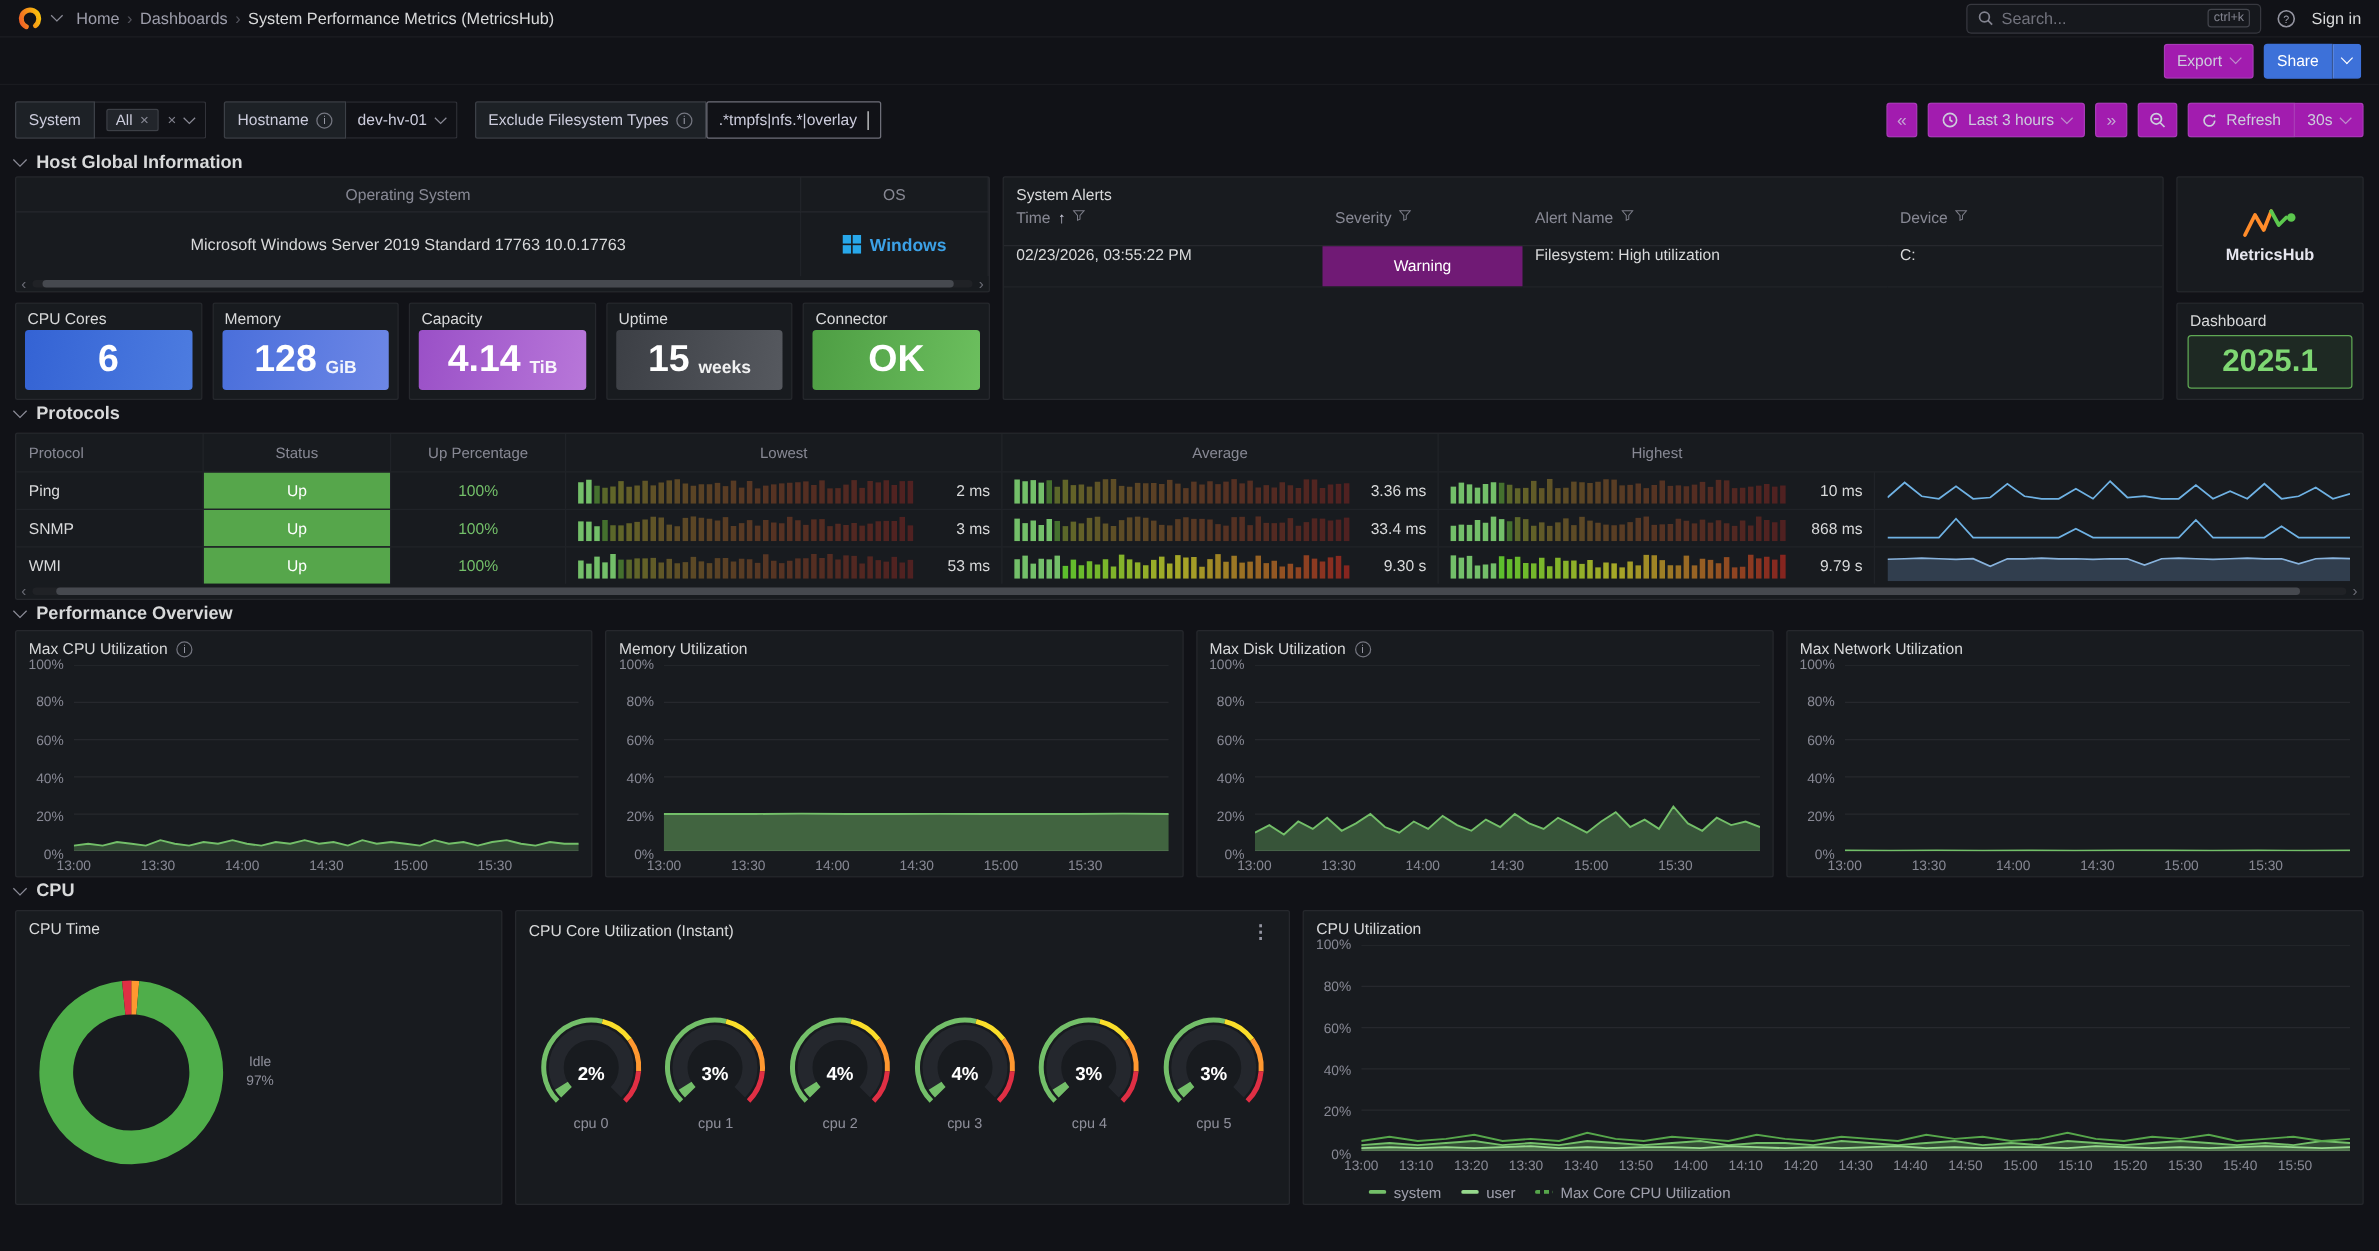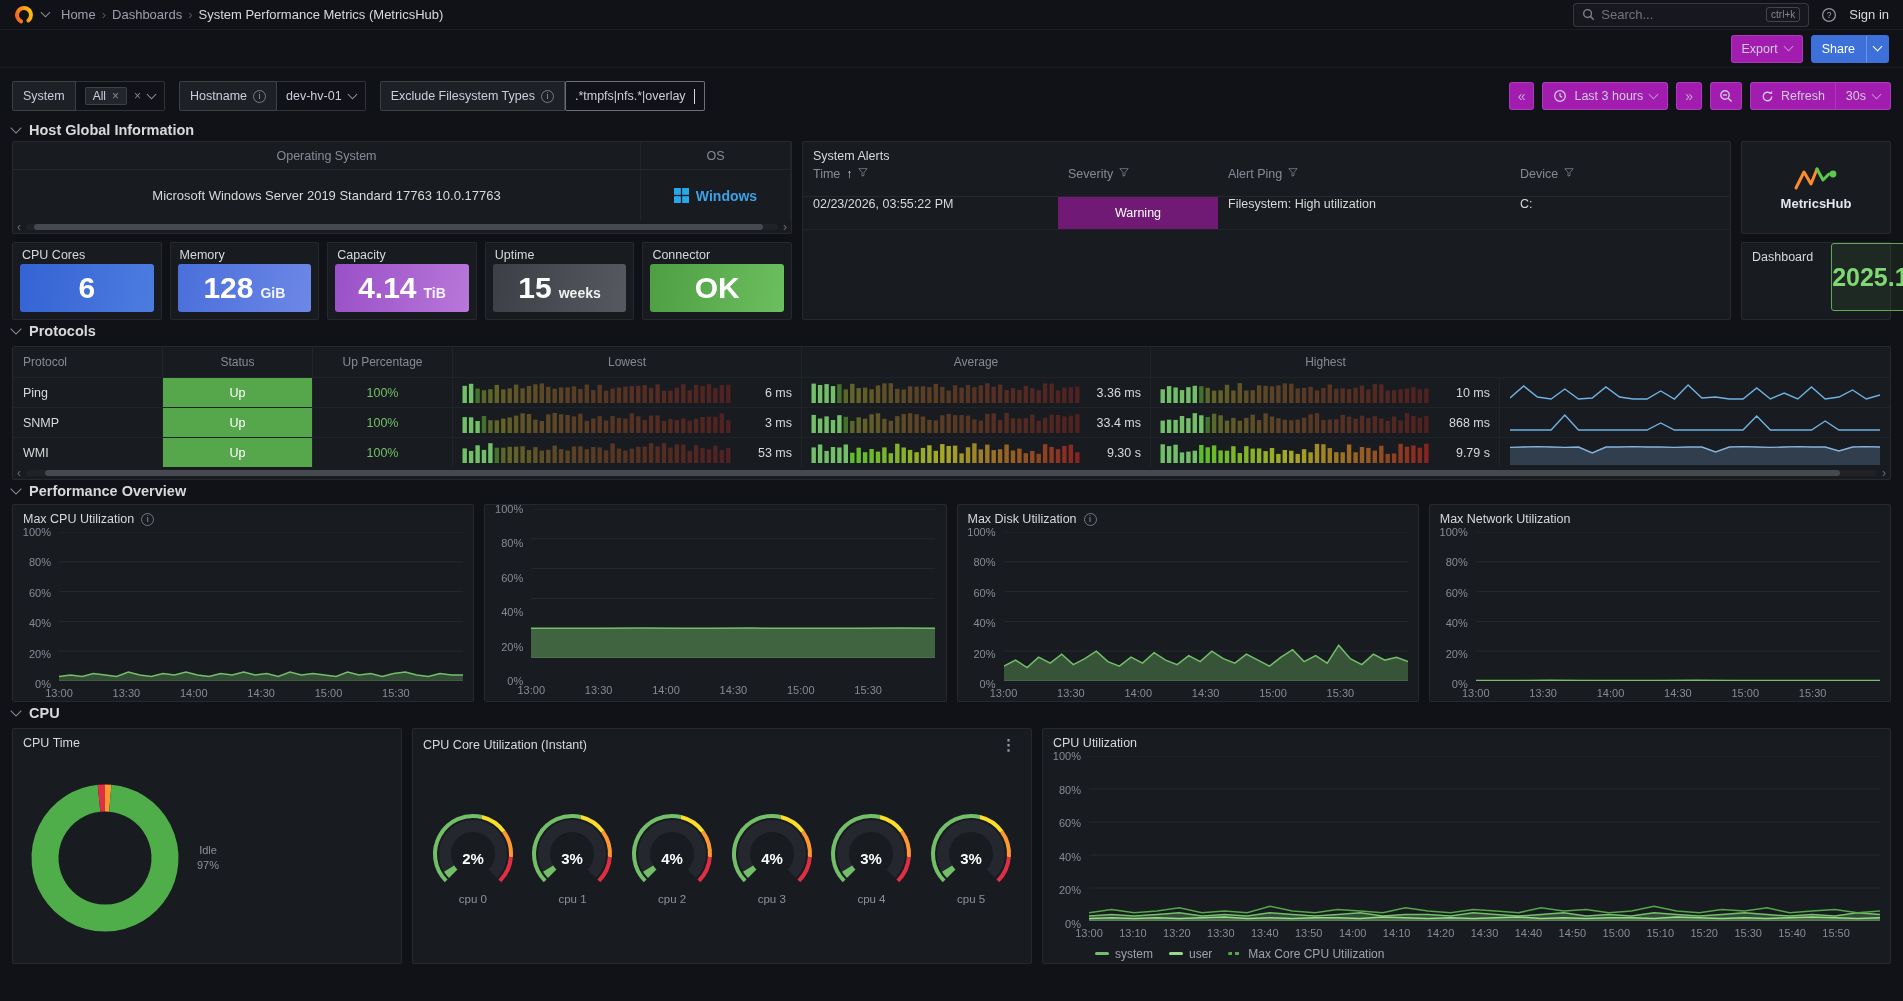--- a/index.html
+++ b/index.html
@@ -72,21 +72,21 @@
 .acell{display:flex;align-items:flex-start;gap:6px;padding:0 10px;font-size:12.5px;min-height:30px}
 .ahead .acell{color:rgba(204,204,220,.62);border-bottom:1px solid rgba(204,204,220,.08);cursor:pointer}
 .adata .acell{color:#d8d9da;border-bottom:1px solid rgba(204,204,220,.05);min-height:33px}
 .sevcell{padding:0}
 .badge{width:100%;height:100%;display:flex;align-items:center;justify-content:center;background:#701a75;color:#fff;font-size:12.5px}
 .sort{color:#ccccdc;font-size:12px}
 .funnel{color:rgba(204,204,220,.55)}
 .rightcol{width:150px;display:flex;flex-direction:column;gap:8px}
 .logopanel{height:93px;display:flex;flex-direction:column;align-items:center;justify-content:center;gap:4px}
 .mname{font-size:13px;font-weight:700;color:#e6e6ef}
-.dashpanel{height:78px;display:flex;flex-direction:row}
+.dashpanel{height:78px;display:flex;flex-direction:column}
 .verbox{flex:1;margin:0 8px 8px;border:1.5px solid #5fa854;border-radius:3px;background:rgba(86,166,75,.10);display:flex;align-items:center;justify-content:center;color:#7fd873;font-size:25px;font-weight:700}
 .protopanel{height:134px;margin-top:4px;display:flex;flex-direction:column;overflow:hidden;
   --pcols:150px 150px 140px 1fr 1fr 1fr 390px}
 .prow{display:grid;grid-template-columns:var(--pcols);align-items:stretch;height:30px;border-top:1px solid rgba(204,204,220,.05)}
 .prow.phead{border-top:0;height:30px}
 .pcell{display:flex;align-items:center;justify-content:center;border-right:1px solid rgba(204,204,220,.05);font-size:12.5px;overflow:hidden}
 .pcell:last-child{border-right:0}
 .phead .pcell{color:rgba(204,204,220,.62);font-size:12px}
 .phead .pcell.left{justify-content:flex-start;padding-left:10px}
 .pname{justify-content:flex-start;padding-left:10px;color:#d8d9da}
@@ -325,21 +325,21 @@
               <path d="M1 2h10L7.2 6.5V10L4.8 11V6.5z" fill="none" stroke="currentColor"></path>
             </svg>
         </div>
         <div class="acell">
           <span>Severity</span>
           <svg class="funnel" width="10" height="10" viewBox="0 0 12 12">
               <path d="M1 2h10L7.2 6.5V10L4.8 11V6.5z" fill="none" stroke="currentColor"></path>
             </svg>
         </div>
         <div class="acell">
-          <span>Alert Ping</span>
+          <span>Alert Name</span>
           <svg class="funnel" width="10" height="10" viewBox="0 0 12 12">
               <path d="M1 2h10L7.2 6.5V10L4.8 11V6.5z" fill="none" stroke="currentColor"></path>
             </svg>
         </div>
         <div class="acell">
           <span>Device</span>
           <svg class="funnel" width="10" height="10" viewBox="0 0 12 12">
               <path d="M1 2h10L7.2 6.5V10L4.8 11V6.5z" fill="none" stroke="currentColor"></path>
             </svg>
         </div>
@@ -429,21 +429,21 @@
               <rect x="212.6" y="4.7" width="4.4" height="15.3" fill="hsl(9,42%,22.768137543762982%)"></rect>
               <rect x="219.1" y="1.1" width="4.4" height="18.9" fill="hsl(8,42%,22.676154609831524%)"></rect>
               <rect x="225.5" y="7.3" width="4.4" height="12.7" fill="hsl(7,42%,22.586021626129074%)"></rect>
               <rect x="231.9" y="1.8" width="4.4" height="18.2" fill="hsl(6,42%,22.497646971985773%)"></rect>
               <rect x="238.4" y="2.9" width="4.4" height="17.1" fill="hsl(5,42%,22.41094610270884%)"></rect>
               <rect x="244.8" y="1.2" width="4.4" height="18.8" fill="hsl(4,42%,22.325840818124497%)"></rect>
               <rect x="251.2" y="5.0" width="4.4" height="15.0" fill="hsl(3,42%,22.242258624802904%)"></rect>
               <rect x="257.6" y="1.9" width="4.4" height="18.1" fill="hsl(2,42%,22.160132177776756%)"></rect>
               <rect x="264.1" y="1.7" width="4.4" height="18.3" fill="hsl(1,42%,22.079398790027852%)"></rect>
             </svg></div>
-          <span class="hist-val">6 ms</span>
+          <span class="hist-val">2 ms</span>
         </div>
       <div class="pcell hist-cell">
           <div class="hist-bars"><svg width="270" height="20">
               <rect x="0.5" y="0.6" width="4.4" height="19.4" fill="#73bf69"></rect>
               <rect x="6.9" y="2.0" width="4.4" height="18.0" fill="#73bf69"></rect>
               <rect x="13.4" y="1.1" width="4.4" height="18.9" fill="#73bf69"></rect>
               <rect x="19.8" y="3.1" width="4.4" height="16.9" fill="#73bf69"></rect>
               <rect x="26.2" y="1.2" width="4.4" height="18.8" fill="hsl(100,42%,31%)"></rect>
               <rect x="32.6" y="6.4" width="4.4" height="13.6" fill="hsl(72,42%,28.480477444595643%)"></rect>
               <rect x="39.1" y="0.8" width="4.4" height="19.2" fill="hsl(64,42%,27.788715751238794%)"></rect>
@@ -891,20 +891,23 @@
             <span style="left: 0%;">13:00</span>
             <span style="left: 16.6667%;">13:30</span>
             <span style="left: 33.3333%;">14:00</span>
             <span style="left: 50%;">14:30</span>
             <span style="left: 66.6667%;">15:00</span>
             <span style="left: 83.3333%;">15:30</span>
           </div>
         </div>
     </div>
     <div class="panel ts-panel">
+      <div class="ptitle-row">
+          <span>Memory Utilization</span>
+        </div>
       <div class="ts-wrap">
           <div class="ts-y">
             <span style="top: 100%;">0%</span>
             <span style="top: 80%;">20%</span>
             <span style="top: 60%;">40%</span>
             <span style="top: 40%;">60%</span>
             <span style="top: 20%;">80%</span>
             <span style="top: 0%;">100%</span>
           </div>
           <div class="ts-plot"><svg width="404" height="149">

